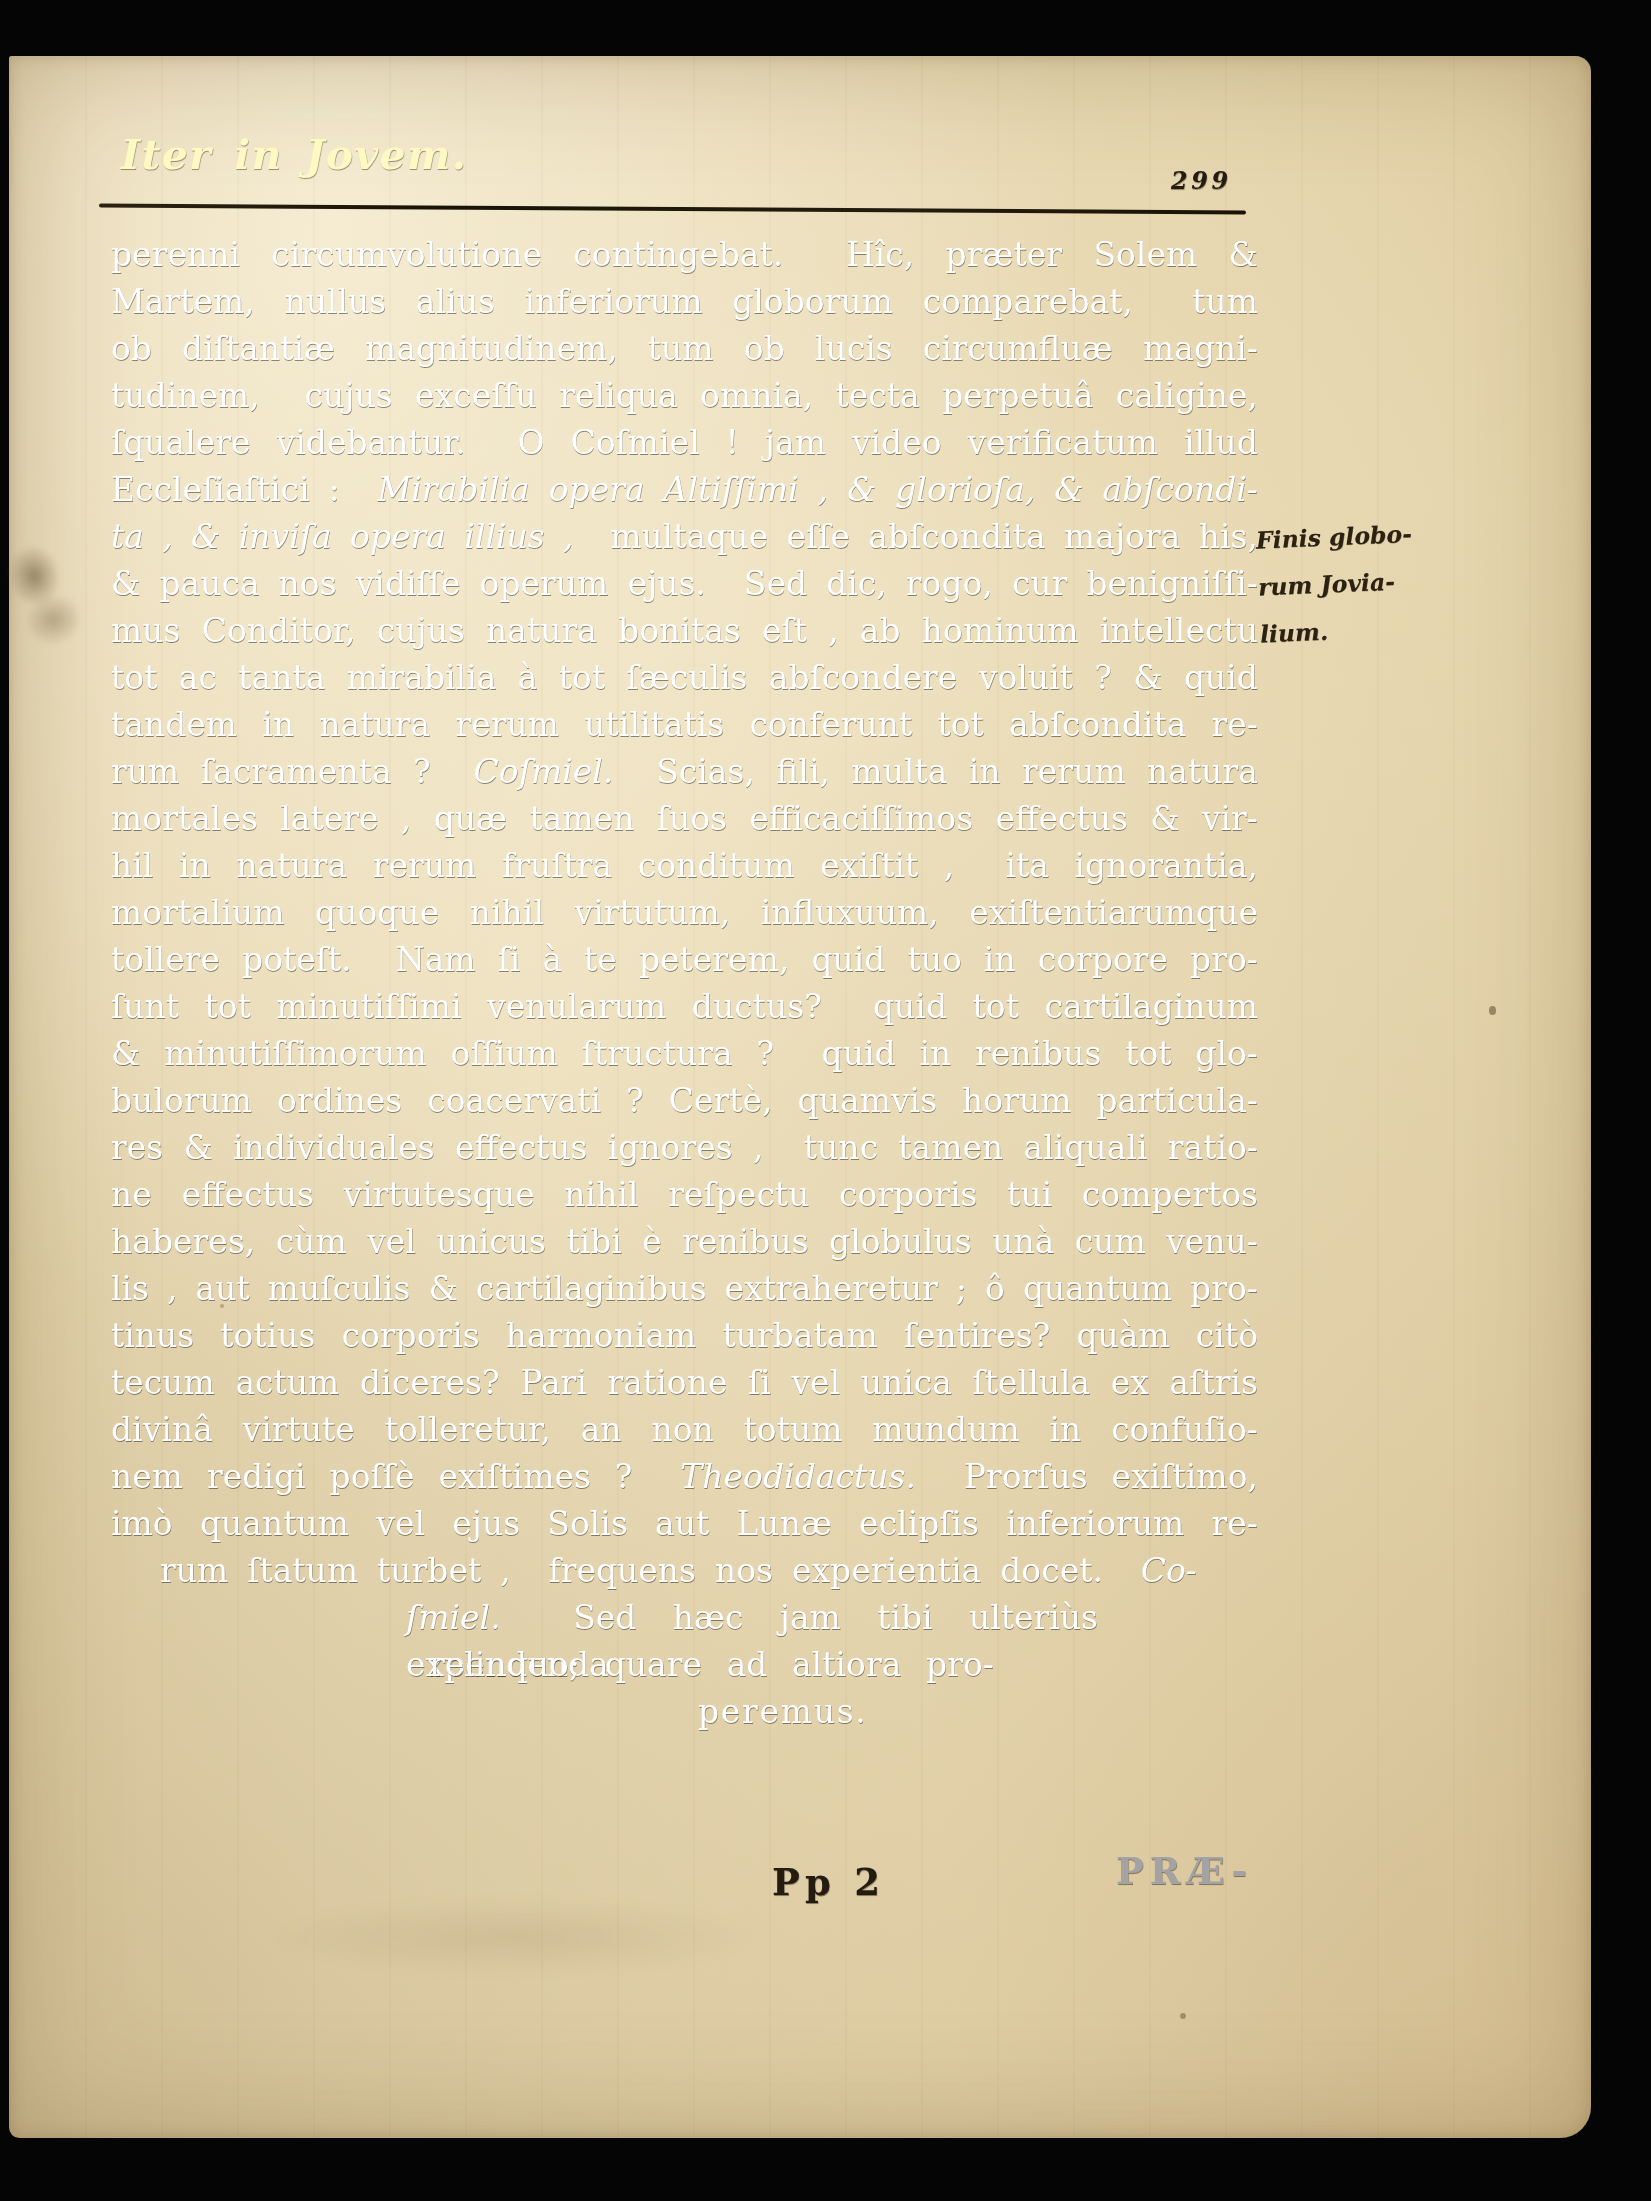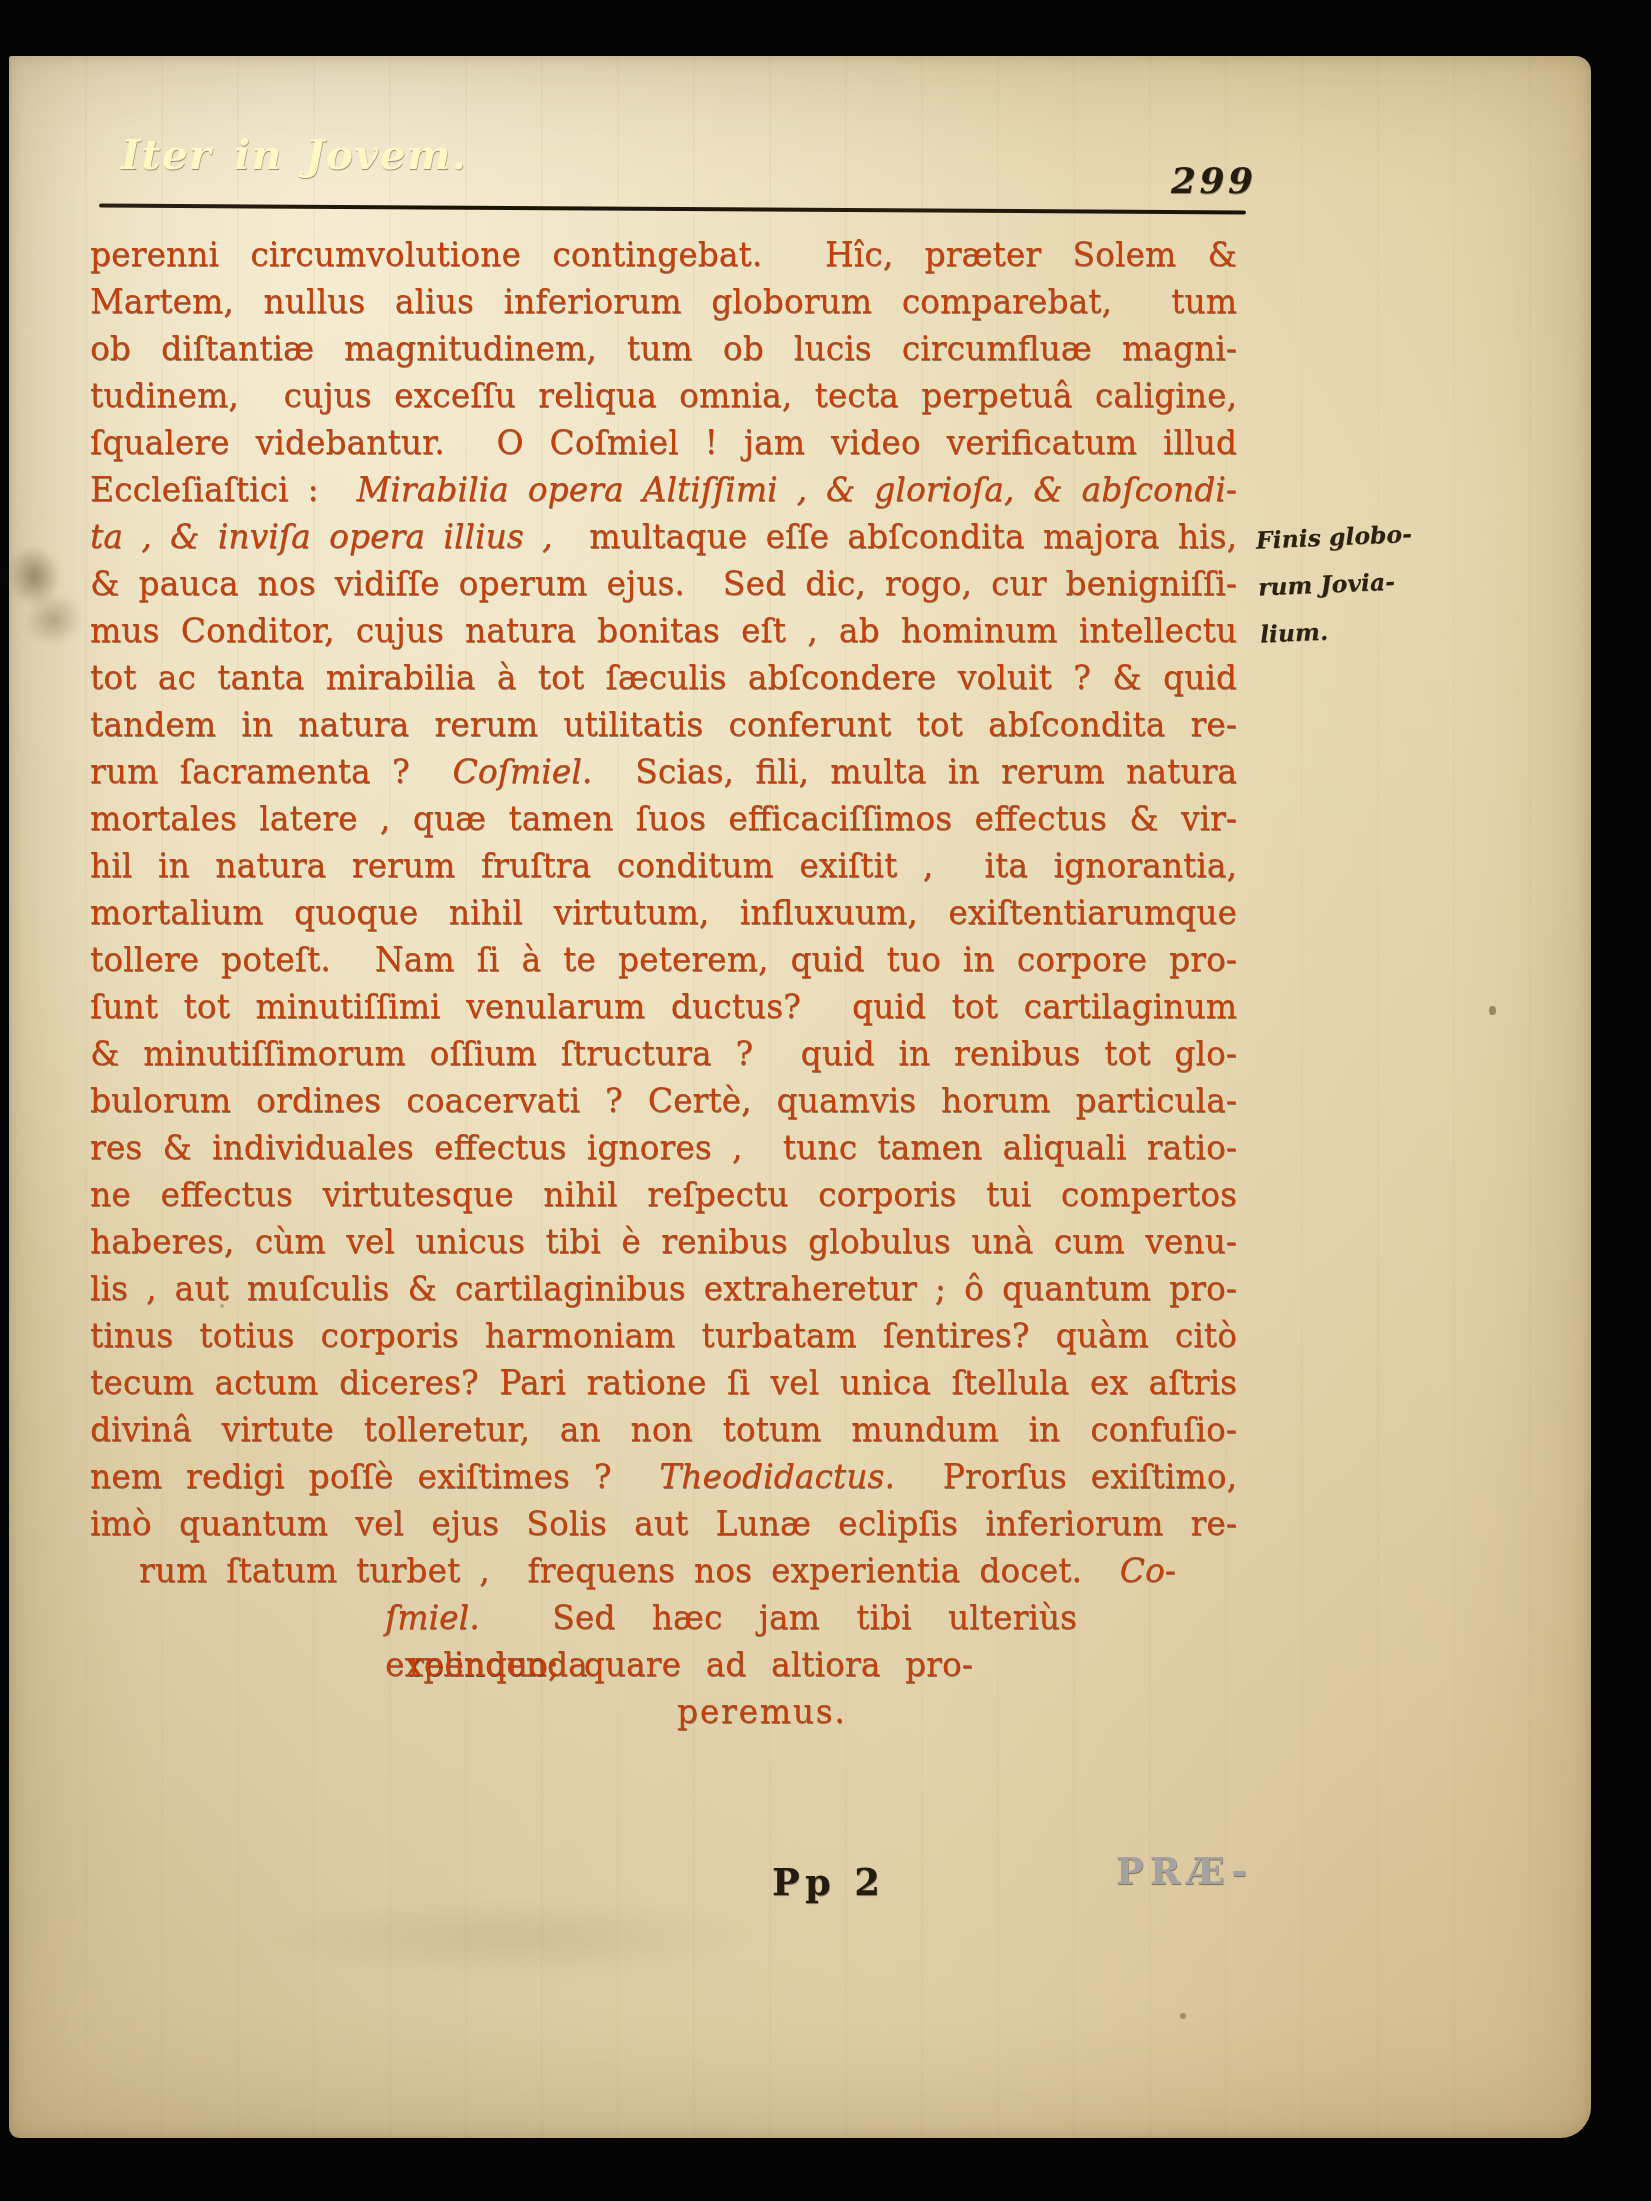--- a/index.html
+++ b/index.html
@@ -25,32 +25,32 @@
   .header-title{
     position:absolute;left:97px;top:129px;width:1145px;
     text-align:left;
     font-style:italic;font-weight:600;font-size:41px;line-height:52px;
     color:#fef9c3;letter-spacing:1.3px;word-spacing:7px;
     text-shadow:0.5px 0.7px 0.7px rgba(40,30,15,.45);
     transform:translateX(24px);
   }
   .page-number{
     position:absolute;left:1171px;top:156px;
-    font-style:italic;font-weight:700;font-size:36px;line-height:49px;
+    font-style:italic;font-weight:700;font-size:24px;line-height:49px;
     color:#241c10;letter-spacing:3.5px;
     text-shadow:0.5px 0.7px 0.7px rgba(40,30,15,.45);
   }
   .header-rule{
     position:absolute;left:99px;top:207px;width:1147px;height:4.3px;
     background:linear-gradient(90deg,#2a2214,#191307 30%,#241c0e 70%,#191307);
     transform:rotate(0.35deg);border-radius:2.6px;
   }
   .text-block{
-    position:absolute;left:90px;top:231px;width:1147px;
-    color:#c2410c;
+    position:absolute;left:111px;top:231px;width:1147px;
+    color:#ffffff;
   }
   .body-line{
     font-size:33px;line-height:47px;height:47px;
     text-align:justify;text-align-last:justify;text-justify:inter-word;
     white-space:normal;
     text-shadow:0.4px 0.6px 0.6px rgba(40,30,15,.5);
   }
   .body-line .it{font-style:italic;}
   .body-line.taper1{margin-left:49px;margin-right:61px;}
   .body-line.taper2{margin-left:295px;margin-right:160px;}

